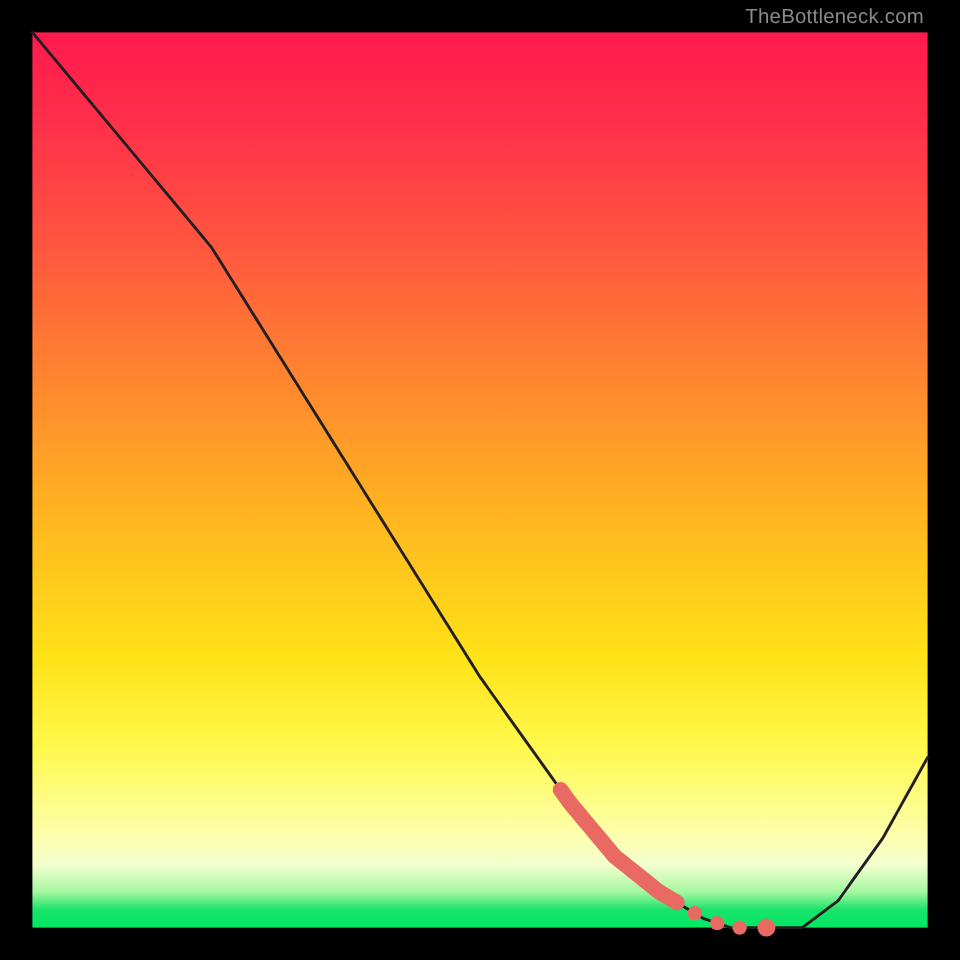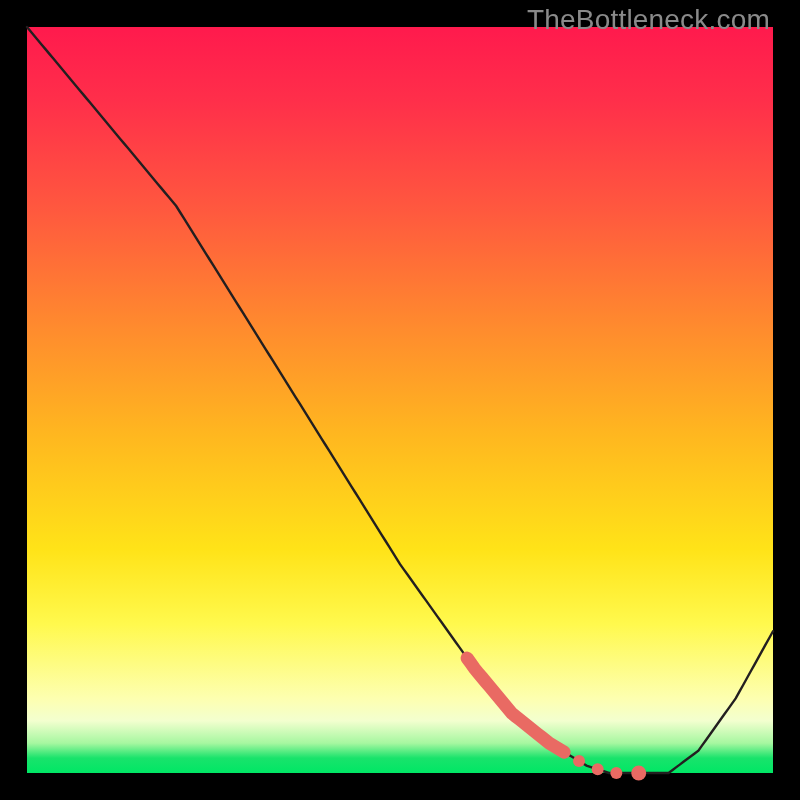--- a/index.html
+++ b/index.html
@@ -40,21 +40,21 @@
       #a6f7a0 96%,
       #19e36b 98%,
       #00e765 100%
     );
   }
   .watermark {
     position: absolute;
     top: 4px;
     right: 30px;
     color: #8a8a8a;
-    font-size: 28px;
+    font-size: 17px;
     font-weight: 500;
     letter-spacing: 0.2px;
     user-select: none;
   }
   svg.curve {
     position: absolute;
     top: 0;
     left: 0;
     width: 746px;
     height: 746px;

